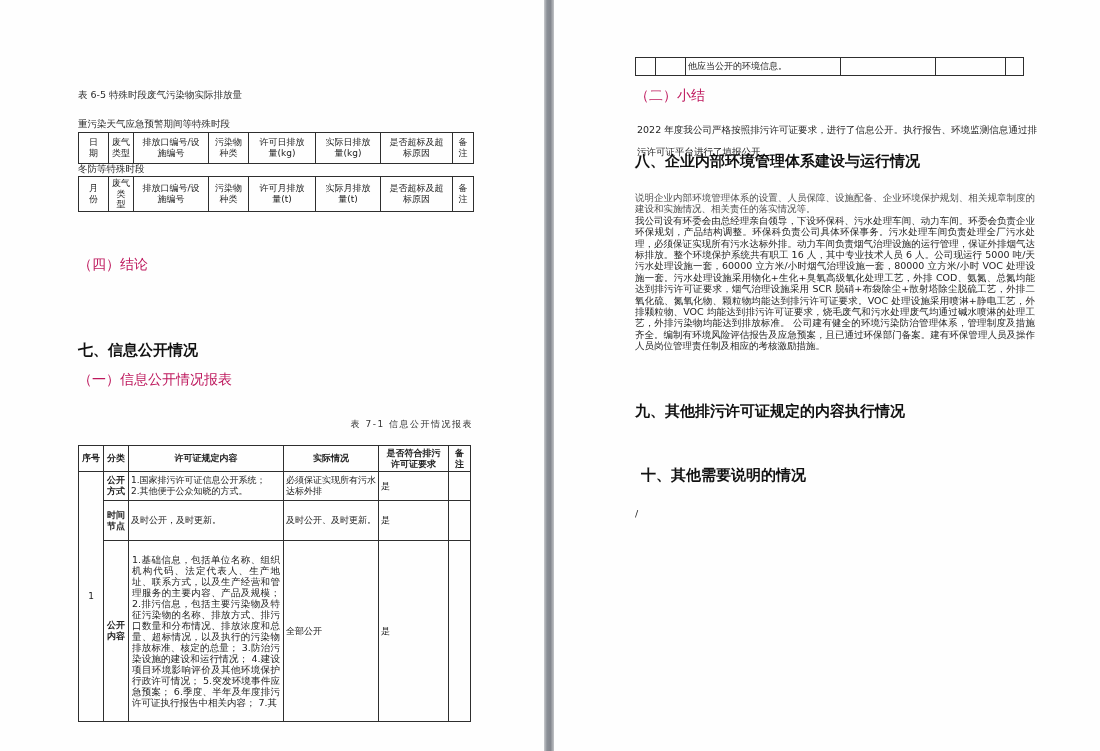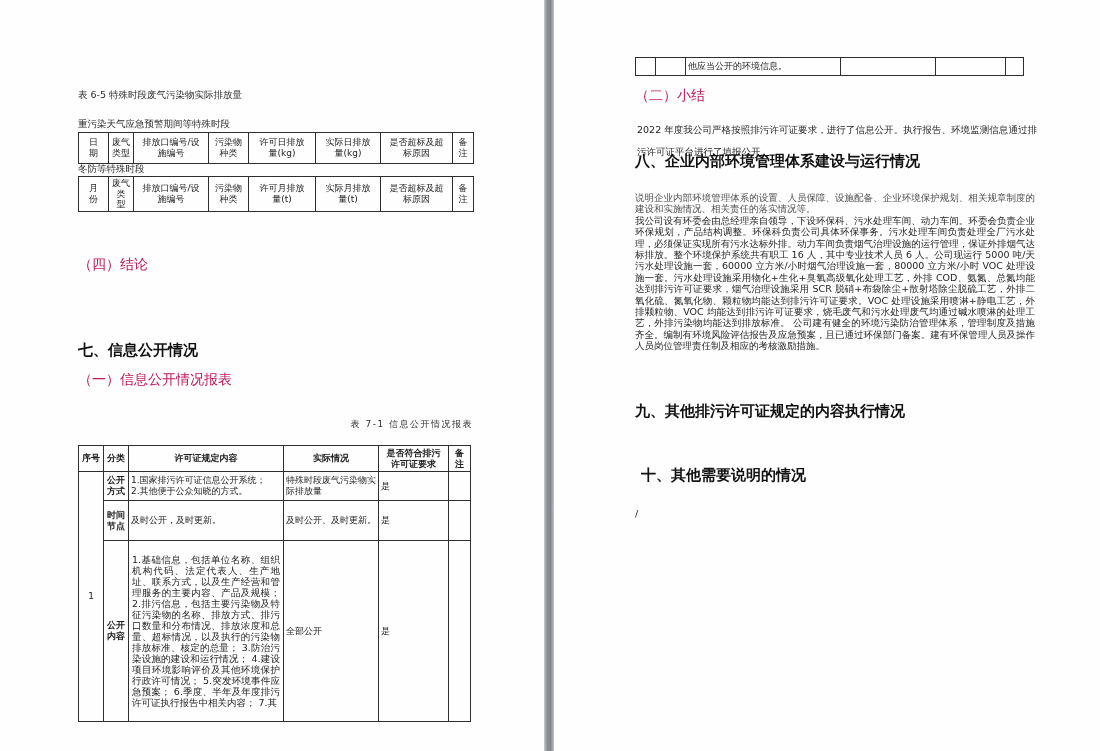--- a/index.html
+++ b/index.html
@@ -149,21 +149,21 @@
 许可证要求</td>
       <td class="center bold pre">备
 注</td>
     </tr>
     <tr style="height:29px">
       <td class="center" rowspan="3">1</td>
       <td class="center bold pre">公开
 方式</td>
       <td class="left pre">1.国家排污许可证信息公开系统；
 2.其他便于公众知晓的方式。</td>
-      <td class="left">特殊时段废气污染物实际排放量</td>
+      <td class="left">必须保证实现所有污水达标外排</td>
       <td class="left">是</td>
       <td></td>
     </tr>
     <tr style="height:40px">
       <td class="center bold pre">时间
 节点</td>
       <td class="left">及时公开，及时更新。</td>
       <td class="left">及时公开、及时更新。</td>
       <td class="left">是</td>
       <td></td>

